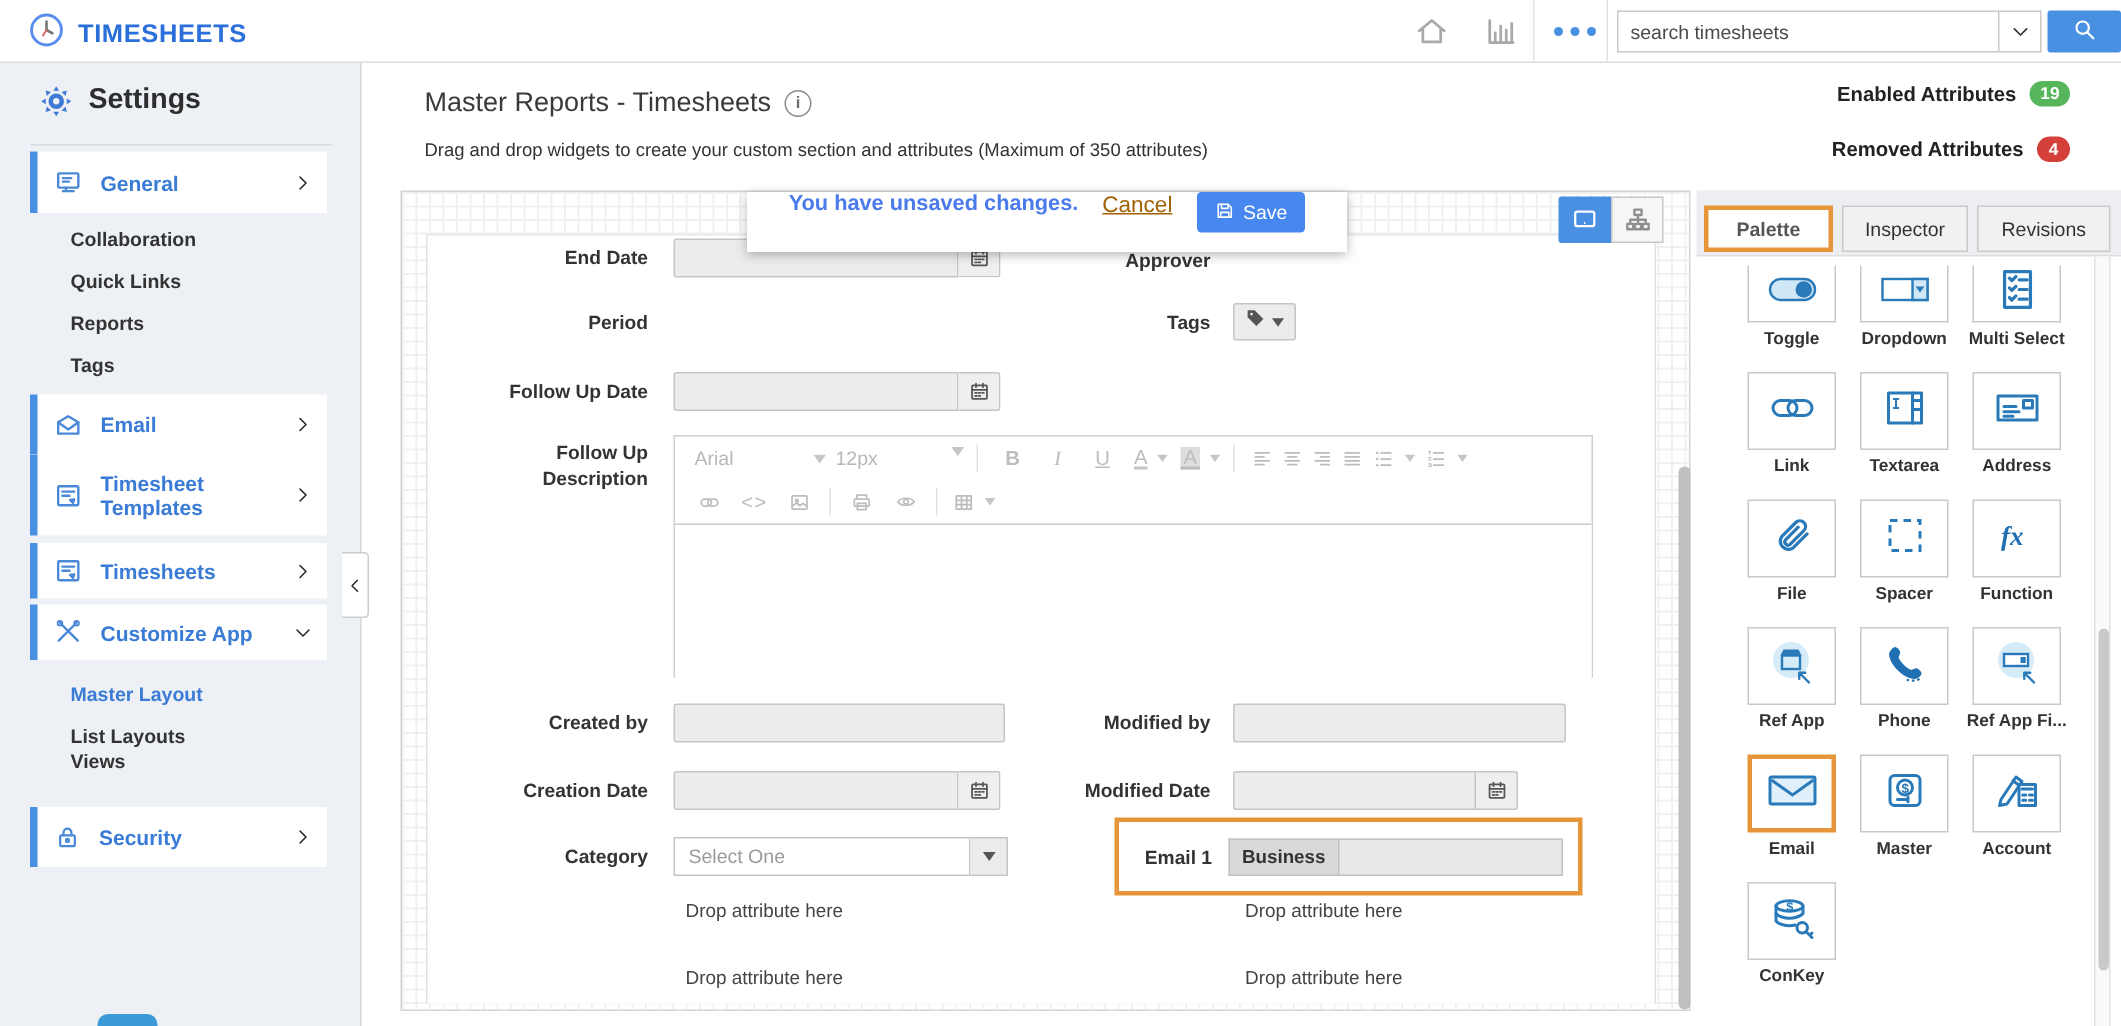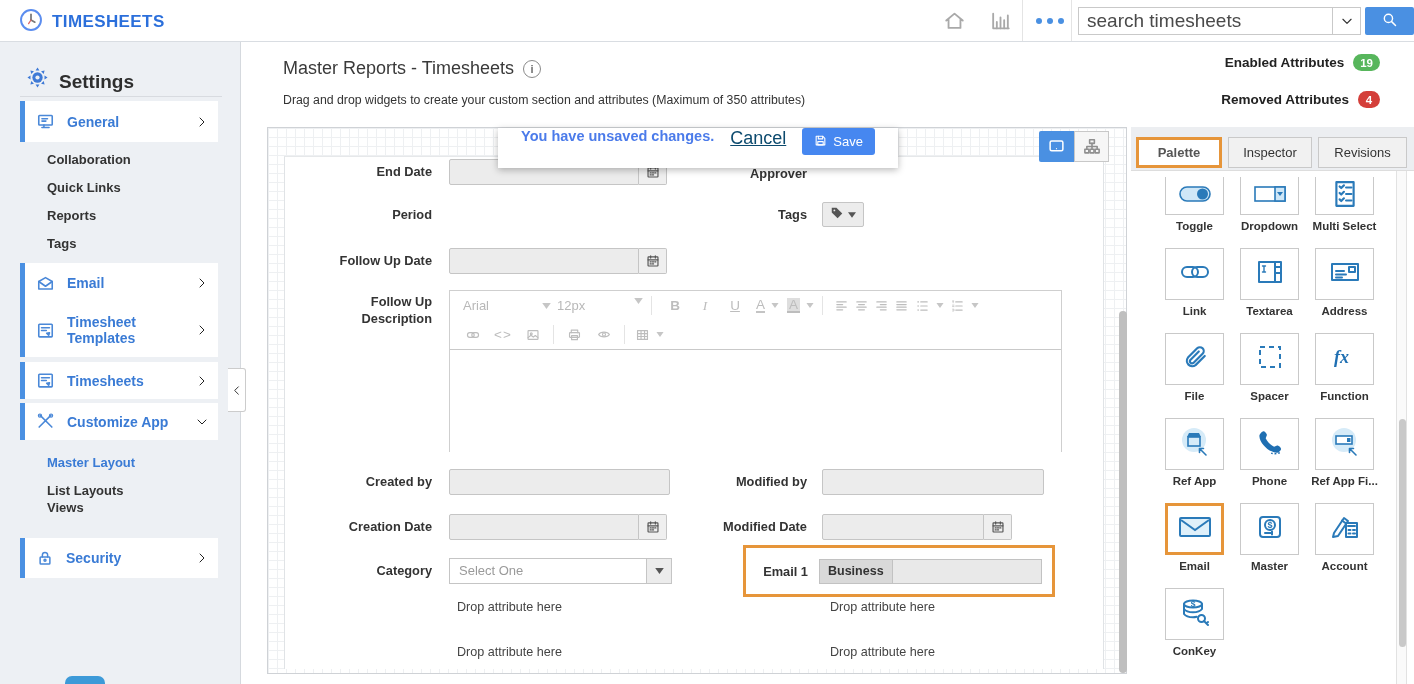--- a/index.html
+++ b/index.html
@@ -9,28 +9,28 @@
 
   
   #topbar{position:absolute;left:0;top:0;width:1414px;height:42px;background:#fff;border-bottom:1px solid #d9dde2}
   .brand{position:absolute;left:18px;top:7px;display:flex;align-items:center;gap:8px}
   .brand .clock{color:#5b8def}
   .brand .app{font-size:17px;font-weight:bold;letter-spacing:.4px;color:#2b6fdb}
   .hico{position:absolute;top:9px;width:26px;height:24px;display:flex;align-items:center;justify-content:center;color:#a9a9a9;cursor:pointer}
   .hsep{position:absolute;top:0;width:1px;height:41px;background:#e4e4e4}
   .more-dots{color:#4a90e2}
   .search-wrap{position:absolute;left:1078px;top:7px;display:flex;height:28px}
-  .search-input{width:254px;height:28px;border:1px solid #c9c9c9;border-right:none;padding:0 8px;font-size:19px;color:#444;outline:none;background:#fff}
+  .search-input{width:254px;height:28px;border:1px solid #c9c9c9;border-right:none;padding:0 8px;font-size:13px;color:#444;outline:none;background:#fff}
   .search-input::placeholder{color:#4a4a4a}
   .search-chev{width:29px;height:28px;border:1px solid #c9c9c9;display:flex;align-items:center;justify-content:center;color:#333;background:#fff;cursor:pointer}
   .search-btn{width:49px;height:28px;margin-left:4px;background:#4a90e2;border:none;border-radius:2px;color:#fff;display:flex;align-items:center;justify-content:center;cursor:pointer}
 
   
   #sidebar{position:absolute;left:0;top:42px;width:241px;height:642px;background:#edf0f4;border-right:1px solid #d5d9de}
-  .settings-hd{position:absolute;left:26px;top:24px;display:flex;align-items:flex-end;gap:10px}
+  .settings-hd{position:absolute;left:26px;top:14px;display:flex;align-items:flex-start;gap:10px}
   .settings-hd .ttl{font-size:19px;font-weight:bold;color:#2e2e2e}
   .settings-hd .gear{color:#3f7ad6}
   .sdiv{position:absolute;left:20px;top:54px;width:202px;height:1px;background:#d8dbe0}
   .scard{position:absolute;left:20px;width:198px;background:#fff;display:flex;align-items:center;cursor:pointer}
   .scard .sbar{position:absolute;left:0;top:0;width:5px;height:100%;background:#4a90e2}
   .scard .sicon{margin-left:16px;color:#4a88d8;display:flex}
   .scard .slabel{margin-left:12px;font-size:14px;font-weight:bold;color:#3a7bd5;line-height:16px}
   .scard .schev{margin-left:auto;margin-right:10px;color:#222;display:flex}
   .slink{position:absolute;left:47px;font-size:13px;font-weight:bold;color:#333;cursor:pointer}
   .slink.active{color:#3a7bd5}
@@ -46,21 +46,21 @@
   .attr-lbl{font-size:13.5px;font-weight:bold;color:#222}
   .badge{min-width:22px;height:17px;border-radius:9px;padding:0 7px;color:#fff;font-size:11.5px;font-weight:bold;display:flex;align-items:center;justify-content:center}
 
   
   #canvas{position:absolute;left:267px;top:127px;width:860px;height:547px;border:1px solid #cfd2d6;background-color:#fff;
     background-image:linear-gradient(#eef0f2 1px,transparent 1px),linear-gradient(90deg,#eef0f2 1px,transparent 1px);
     background-size:9px 9px}
   #sheet{position:absolute;left:16px;top:28px;width:820px;height:513px;background:#fff;border-left:1px solid #e0e3e6;border-right:1px solid #e0e3e6;border-top:1px solid #e6e8ea}
   .unsaved{position:absolute;left:230px;top:0;width:400px;height:40px;background:#fff;box-shadow:0 2px 7px rgba(0,0,0,.28);display:flex;align-items:flex-start;justify-content:center;gap:16px;z-index:10}
   .unsaved .msg{font-size:14.5px;font-weight:bold;color:#4b7bea}
-  .unsaved .cancel{font-size:18px;color:#0c4a6e;text-decoration:underline;cursor:pointer}
+  .unsaved .cancel{font-size:15px;color:#a16207;text-decoration:underline;cursor:pointer}
   .save-btn{height:27px;padding:0 12px;background:#4687f0;border:none;border-radius:3px;color:#fff;font-size:13px;font-weight:normal;display:flex;align-items:center;gap:6px;cursor:pointer}
   .viewtoggle{position:absolute;top:3px;width:35px;height:31px;display:flex;align-items:center;justify-content:center;cursor:pointer;z-index:5}
   .vt-sel{left:771px;background:#4a90e2;border-radius:2px 0 0 2px;color:#fff}
   .vt-un{left:806px;background:#f6f6f6;border:1px solid #c8c8c8;color:#8f8f8f}
   .cv-scroll{position:absolute;left:851px;top:183px;width:8px;height:362px;background:#bfbfbf;border-radius:4px;cursor:pointer;z-index:4}
 
   
   .lbl{position:absolute;font-size:12.8px;font-weight:bold;color:#333;text-align:right;line-height:26px}
   .field{position:absolute;display:flex;height:26px}
   .inp{background:#ececec;border:1px solid #c5c5c5;border-radius:2px 0 0 2px;height:26px}

